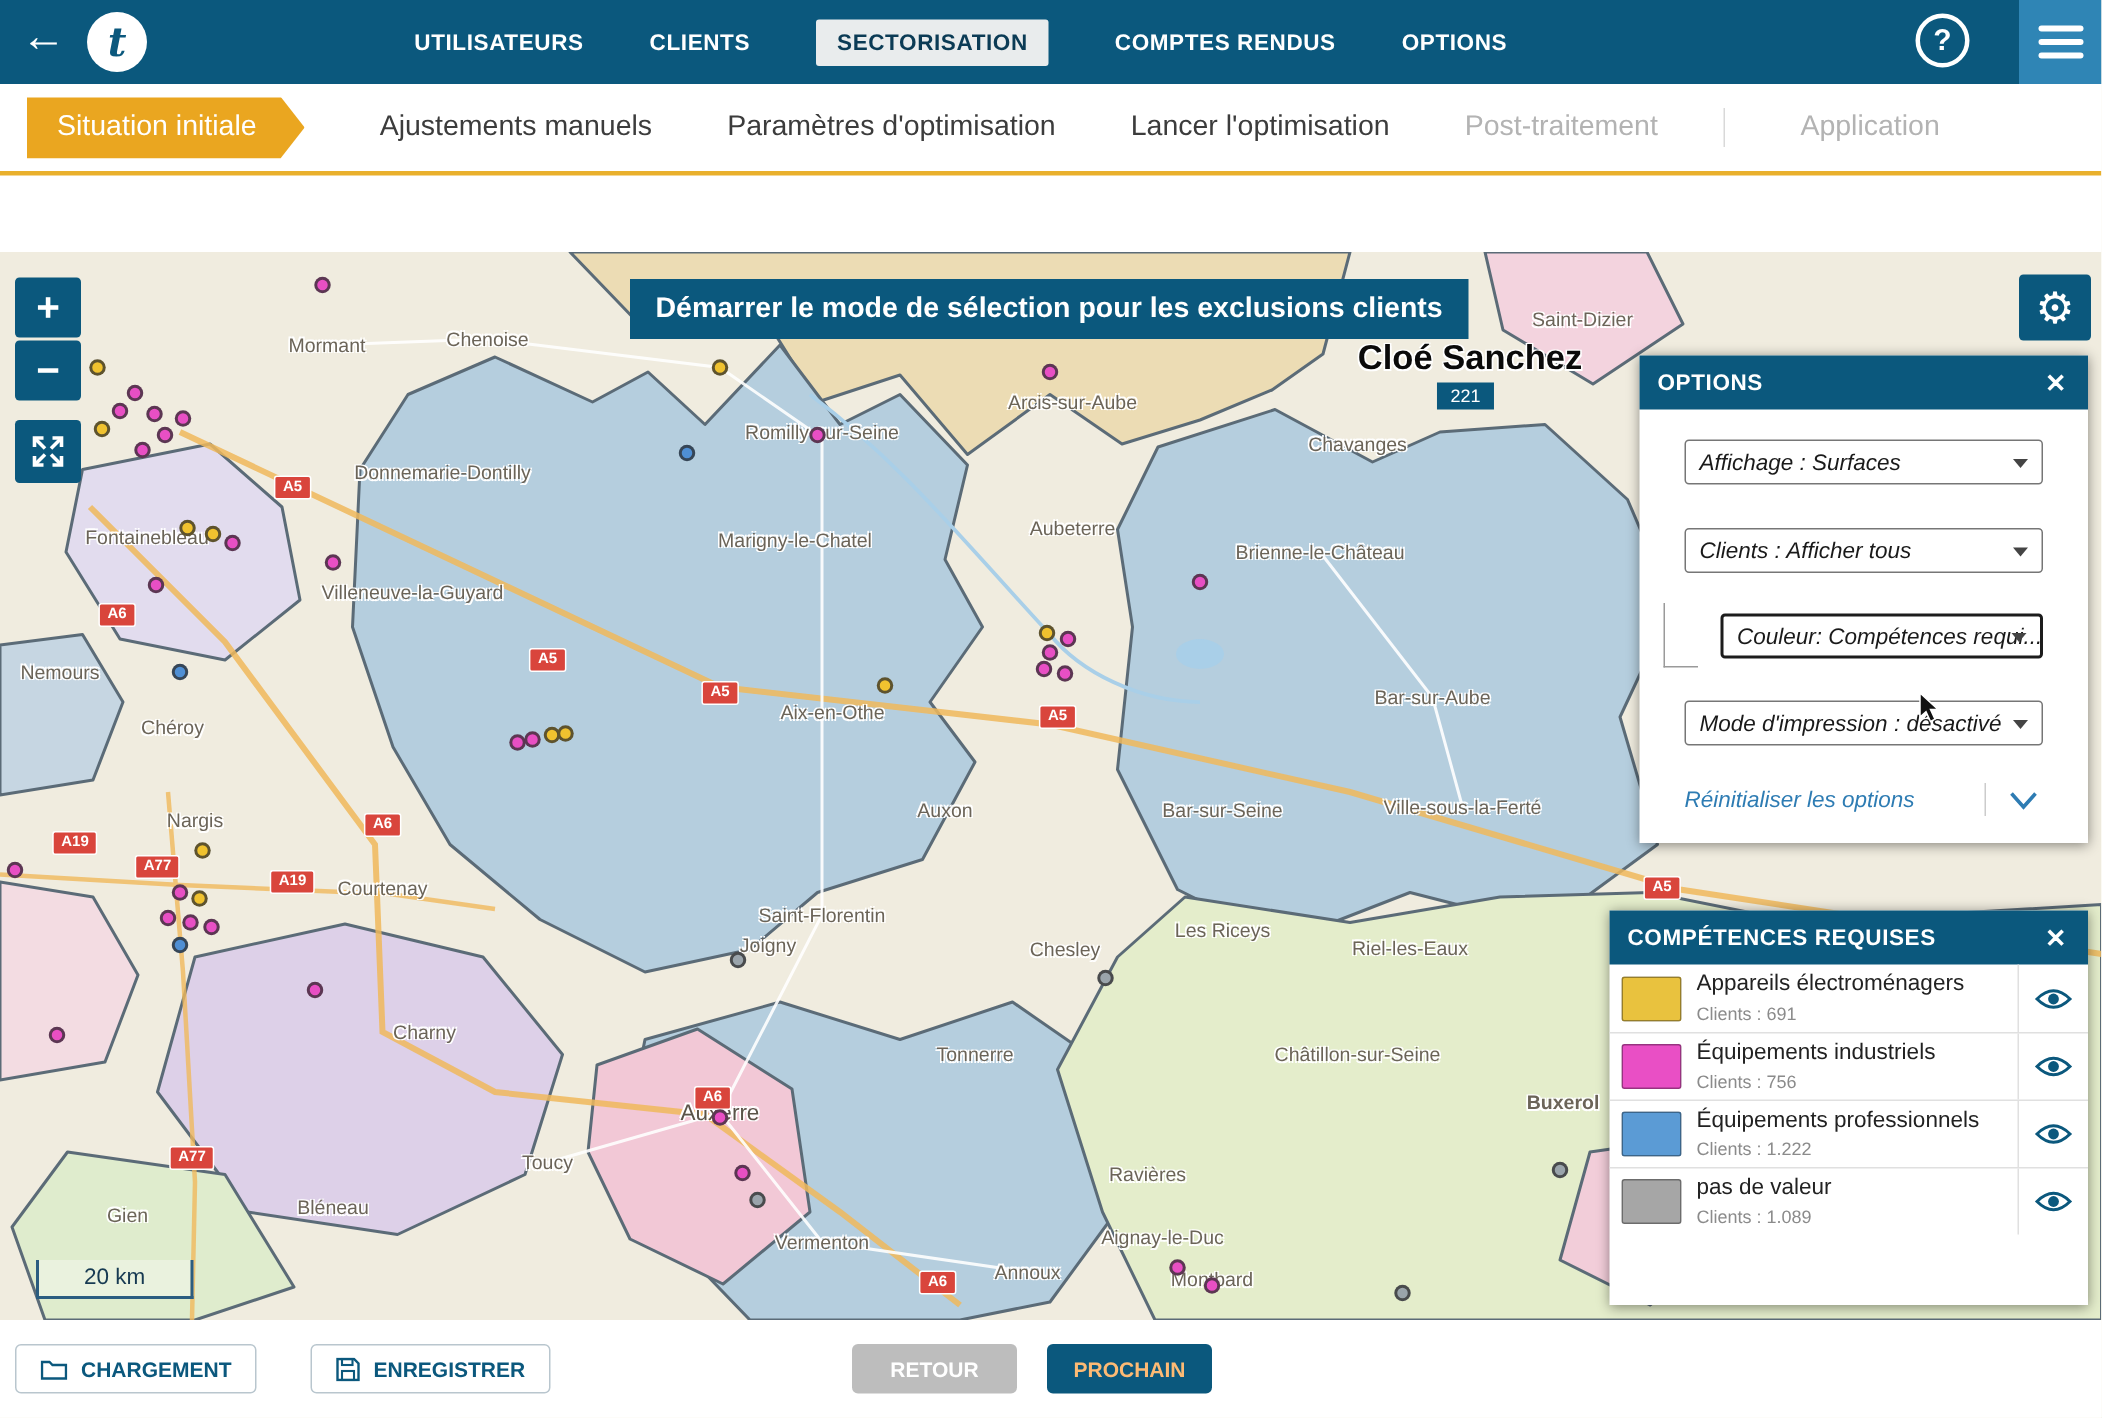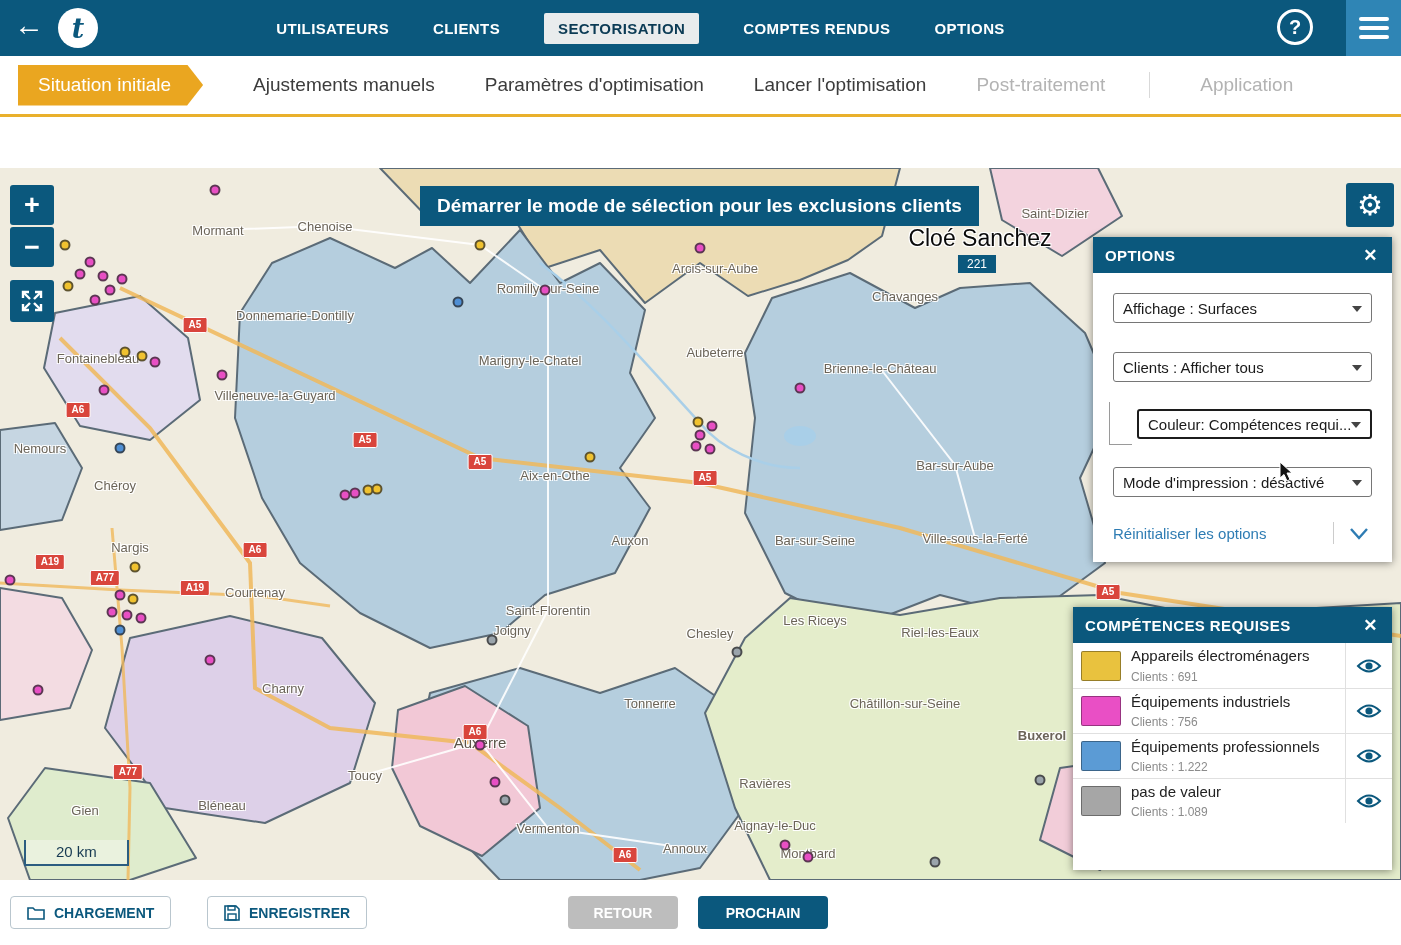--- a/index.html
+++ b/index.html
@@ -32,37 +32,37 @@
   
   .map{position:absolute;top:168px;left:0;width:1401px;height:712px;background:#f0ecdf;overflow:hidden;}
   .map svg.basemap{position:absolute;left:0;top:0;}
   .marker-layer{position:absolute;left:0;top:0;width:100%;height:100%;}
   .city{position:absolute;transform:translate(-50%,-50%);font-size:13px;color:#6b6458;white-space:nowrap;text-shadow:1px 1px 0 #fff,-1px -1px 0 #fff,1px -1px 0 #fff,-1px 1px 0 #fff;}
   .city.big{font-size:15px;color:#5a5348;}
   .roadbadge{position:absolute;transform:translate(-50%,-50%);background:#d9453c;border:1px solid #fff;color:#fff;font-size:10px;font-weight:bold;padding:1px 5px;border-radius:2px;line-height:1.2;}
   .dot{position:absolute;width:11px;height:11px;border-radius:50%;border:2px solid rgba(45,45,45,.75);box-sizing:border-box;transform:translate(-50%,-50%);cursor:pointer;}
 
   .map-banner{position:absolute;left:420px;top:18px;background:#0b587d;color:#fff;font-size:19px;font-weight:bold;padding:9px 17px;white-space:nowrap;}
-  .rep-name{position:absolute;left:980px;top:57px;transform:translateX(-50%);font-size:23px;font-weight:normal;color:#0a0a0a;text-shadow:1px 1px 0 #fff,-1px -1px 0 #fff,1px -1px 0 #fff,-1px 1px 0 #fff;white-space:nowrap;}
+  .rep-name{position:absolute;left:980px;top:57px;transform:translateX(-50%);font-size:23px;font-weight:bold;color:#0a0a0a;text-shadow:1px 1px 0 #fff,-1px -1px 0 #fff,1px -1px 0 #fff,-1px 1px 0 #fff;white-space:nowrap;}
   .rep-badge{position:absolute;left:977px;top:87px;transform:translateX(-50%);background:#0b587d;color:#fff;font-size:12px;padding:2px 9px;}
 
   .map-btn{position:absolute;width:44px;height:40px;background:#0b587d;color:#fff;display:flex;align-items:center;justify-content:center;border-radius:3px;cursor:pointer;font-size:27px;font-weight:bold;line-height:1;}
   .zoom-in{left:10px;top:17px;}
   .zoom-out{left:10px;top:59px;}
   .fullscreen{left:10px;top:112px;height:42px;}
   .gear-btn{position:absolute;left:1346px;top:15px;width:48px;height:44px;background:#0b587d;color:#fff;display:flex;align-items:center;justify-content:center;border-radius:3px;font-size:29px;cursor:pointer;}
   .scalebar{position:absolute;left:24px;top:672px;border:2px solid #2b5d80;border-top:none;padding:3px 30px 4px;font-size:15px;color:#173a52;background:rgba(255,255,255,.35);}
 
   
   .panel{position:absolute;background:#fff;box-shadow:0 1px 8px rgba(0,0,0,.45);}
   .panel-header{height:36px;background:#0b587d;color:#fff;display:flex;align-items:center;justify-content:space-between;padding:0 10px 0 12px;font-weight:bold;font-size:15px;letter-spacing:.4px;}
   .panel-close{color:#fff;font-size:17px;cursor:pointer;padding:2px 4px;}
 
   .options-panel{left:1093px;top:69px;width:299px;height:325px;}
-  .opt-body{position:relative;padding:0 20px;box-sizing:border-box;}
+  .opt-body{position:relative;padding:0 30px;box-sizing:border-box;font-style:italic;}
   .sel{position:relative;height:30px;border:1px solid #767676;border-radius:3px;background:#fff;display:flex;align-items:center;padding:0 26px 0 9px;font-size:15px;color:#1a1a1a;cursor:pointer;box-sizing:border-box;white-space:nowrap;overflow:hidden;}
   .sel::after{content:"";position:absolute;right:9px;top:12px;border:5px solid transparent;border-top:6px solid #444;}
   .sel.focused{border:2px solid #1c1c1c;}
   .sel.focused::after{top:11px;}
   .sel-1{margin-top:20px;}
   .sel-2{margin-top:29px;}
   .sel3-row{margin-top:27px;margin-left:24px;}
   .sel-4{margin-top:28px;}
   .opt-connector{position:absolute;left:16px;top:109px;width:22px;height:42px;border-left:1px solid #9a9a9a;border-bottom:1px solid #9a9a9a;}
   .reset-row{margin-top:25px;display:flex;align-items:center;justify-content:space-between;}
@@ -81,21 +81,21 @@
   .leg-sub{font-size:12px;color:#8b8b8b;}
   .leg-eye{width:46px;align-self:stretch;display:flex;align-items:center;justify-content:center;border-left:1px solid #e0e0e0;cursor:pointer;flex:none;}
 
   
   .footer{position:absolute;top:880px;left:0;width:1401px;height:65px;background:#fff;}
   .btn{position:absolute;top:16px;height:33px;display:flex;align-items:center;gap:9px;font-size:14px;font-weight:bold;border-radius:4px;padding:0 16px;cursor:pointer;box-sizing:border-box;white-space:nowrap;}
   .btn-outline{border:1px solid #b9c6ce;color:#0b587d;background:#fff;}
   .btn-load{left:10px;}
   .btn-save{left:207px;}
   .btn-back{left:568px;width:110px;background:#bdbdbd;color:#fff;justify-content:center;cursor:default;}
-  .btn-next{left:698px;width:130px;background:#0b587d;color:#ffffff;justify-content:center;}
+  .btn-next{left:698px;width:110px;background:#0b587d;color:#fdba74;justify-content:center;}
 </style>
 </head>
 <body>
 
 <div class="app">
 
   <div class="topbar">
     <div class="back-arrow">←</div>
     <div class="logo">
         <span>t</span>

